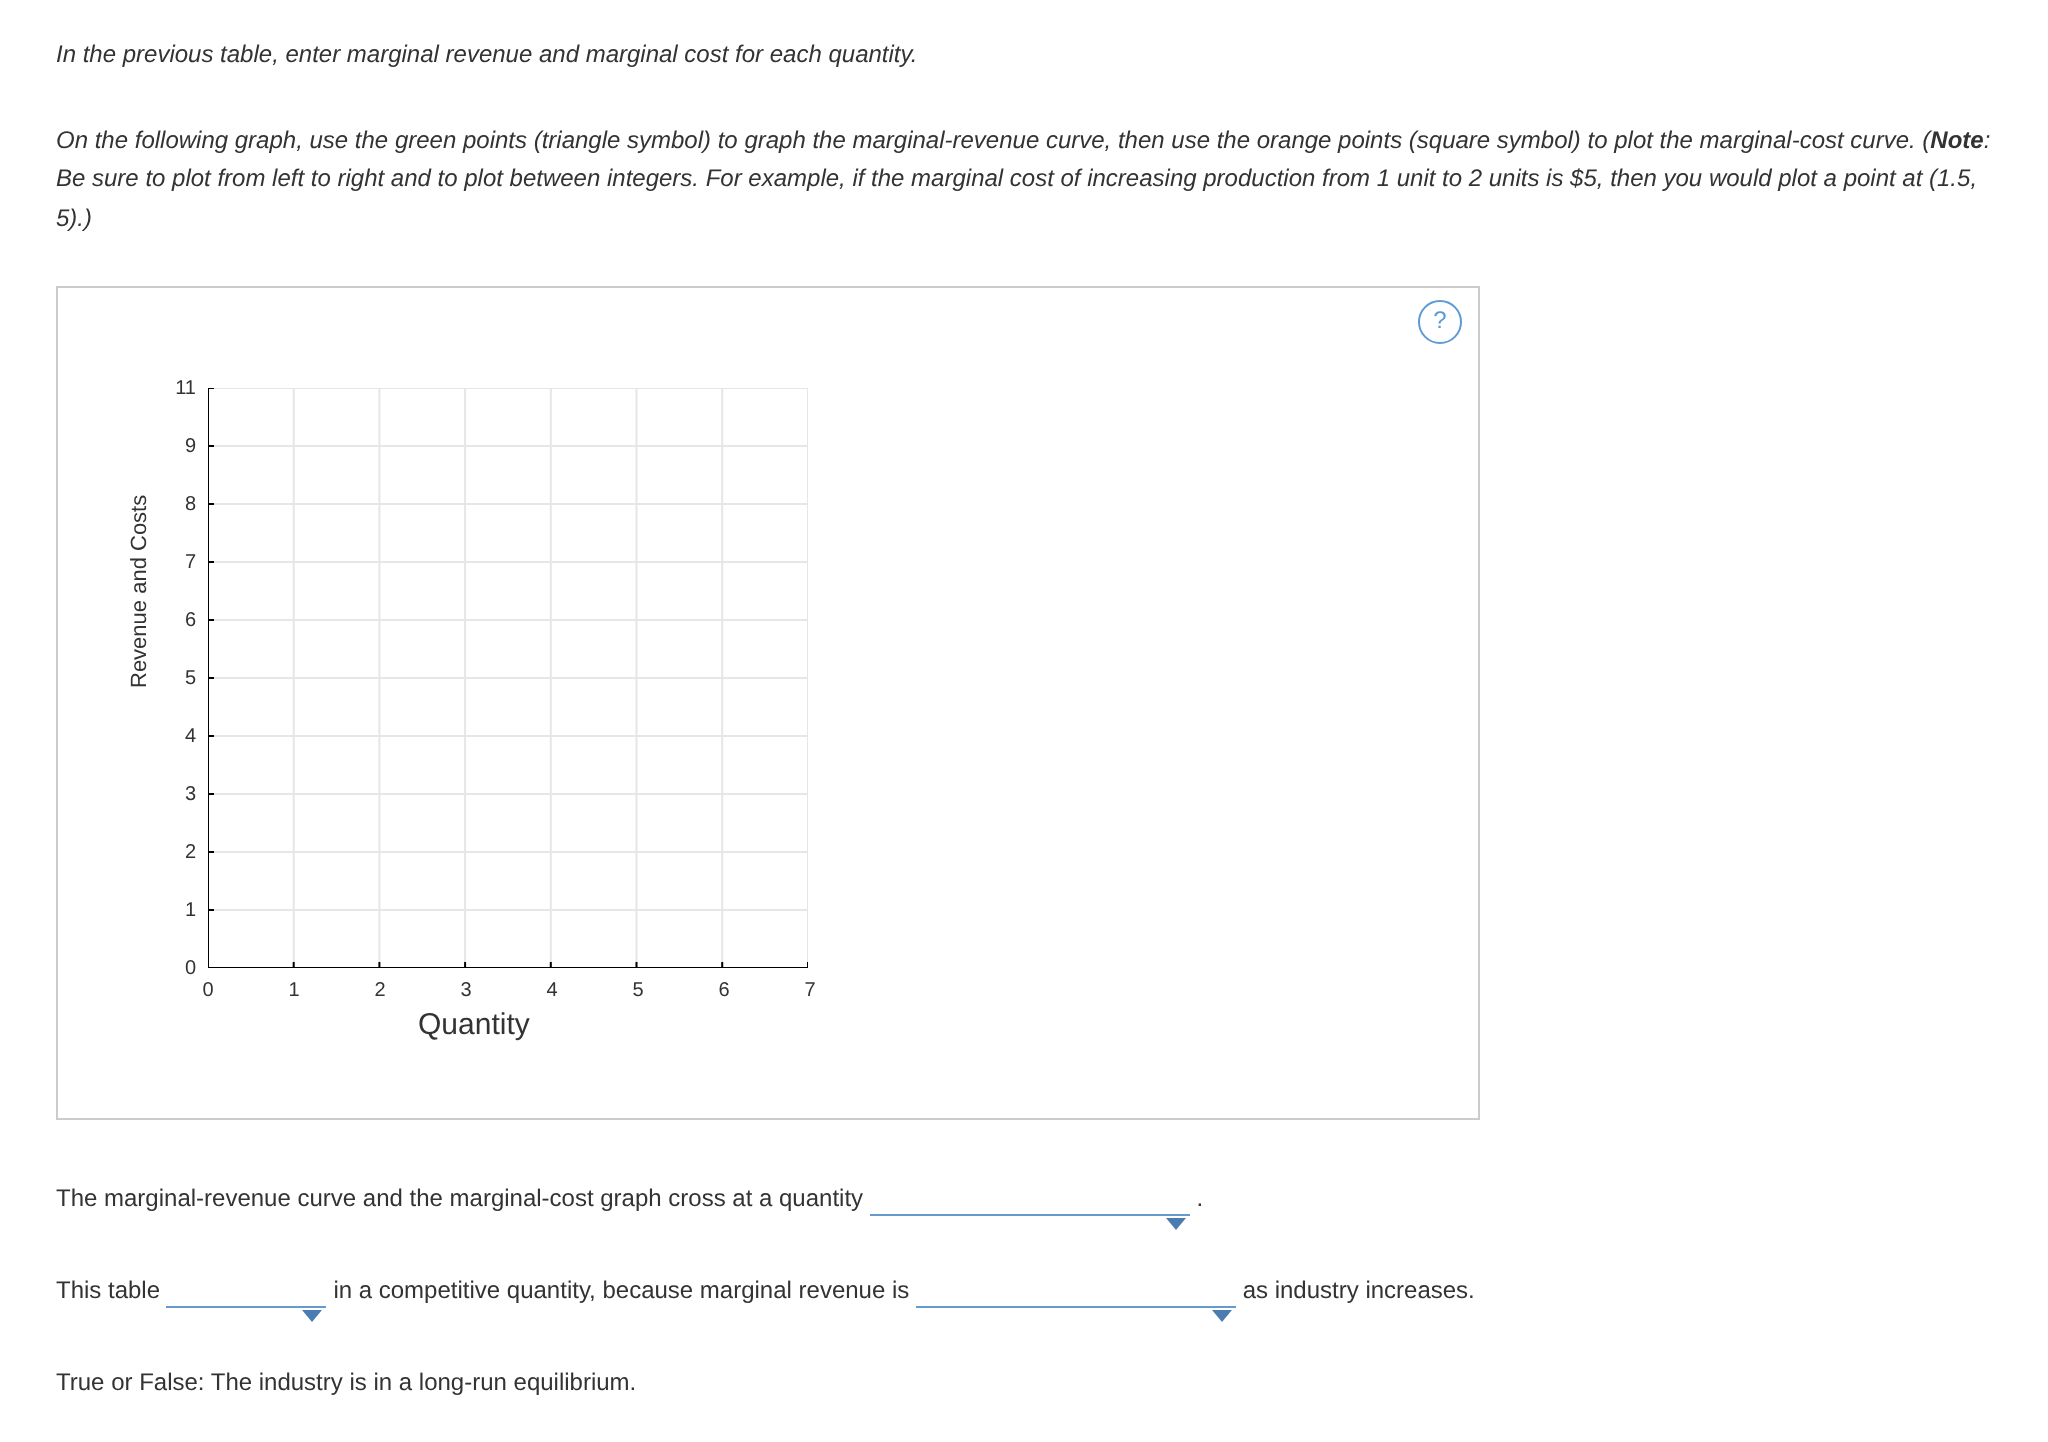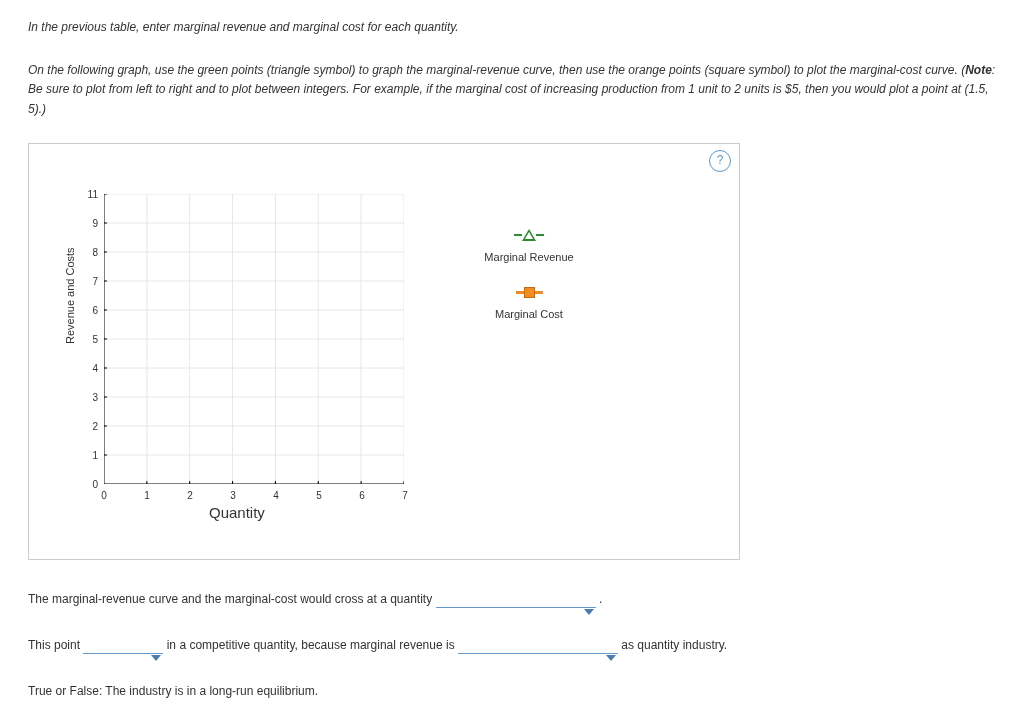--- a/index.html
+++ b/index.html
@@ -212,43 +212,29 @@
     <div class="tick-label-x" style="left:119px">3</div>
     <div class="tick-label-x" style="left:162px">4</div>
     <div class="tick-label-x" style="left:205px">5</div>
     <div class="tick-label-x" style="left:248px">6</div>
     <div class="tick-label-x" style="left:291px">7</div>
   </div>
 
   <div class="y-title">Revenue and Costs</div>
   <div class="x-title">Quantity</div>
 
-  <div class="legend">
-    <div class="legend-item">
-      <div class="tri-wrap">
-          <div class="tri"></div>
-        </div>
-      <div>Marginal Revenue</div>
-    </div>
-    <div class="legend-item">
-      <div class="sq-wrap">
-          <div class="sq"></div>
-        </div>
-      <div>Marginal Cost</div>
-    </div>
-  </div>
 </div>
 
 <div class="question-line">
-  <span>The marginal-revenue curve and the marginal-cost would cross at a quantity </span>
+  <span>The marginal-revenue curve and the marginal-cost graph cross at a quantity </span>
   <span class="blank-select"><span class="caret"></span></span>
   <span> .</span>
 </div>
 
 <div class="question-line">
-  <span>This point </span>
+  <span>This table </span>
   <span class="blank-select small"><span class="caret"></span></span>
   <span> in a competitive quantity, because marginal revenue is </span>
   <span class="blank-select"><span class="caret"></span></span>
-  <span> as quantity industry.</span>
+  <span> as industry increases.</span>
 </div>
 
 <div class="question-line">True or False: The industry is in a long-run equilibrium.</div>
 
 </body></html>

